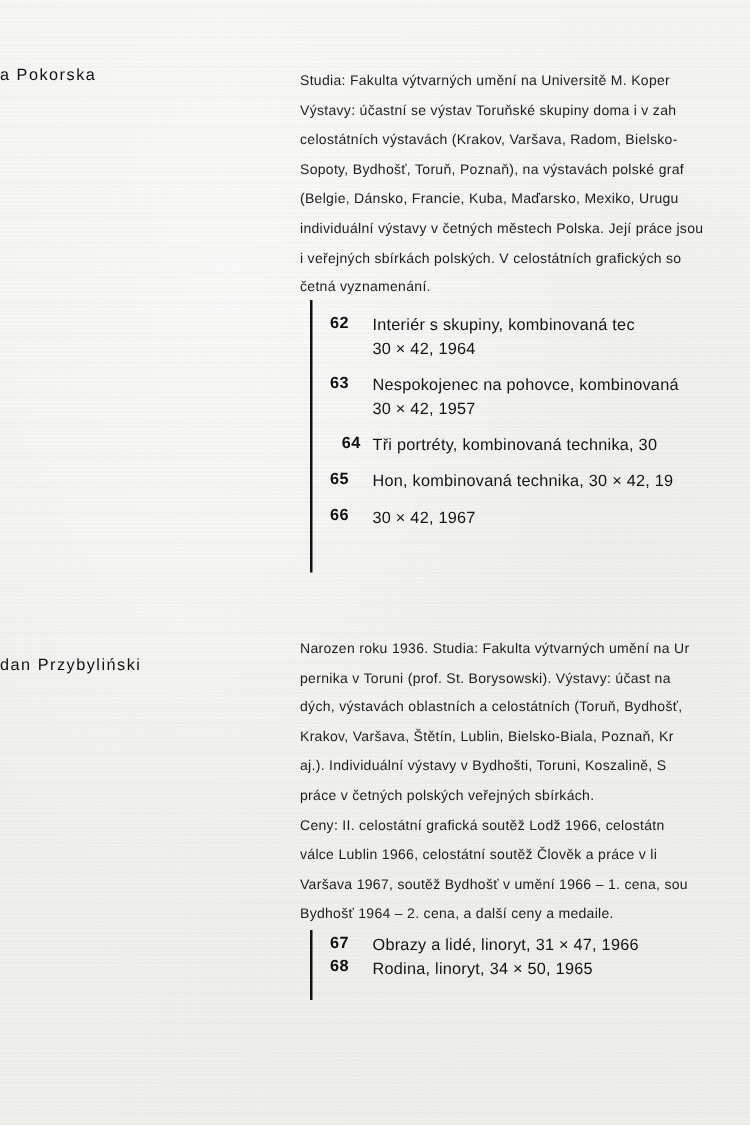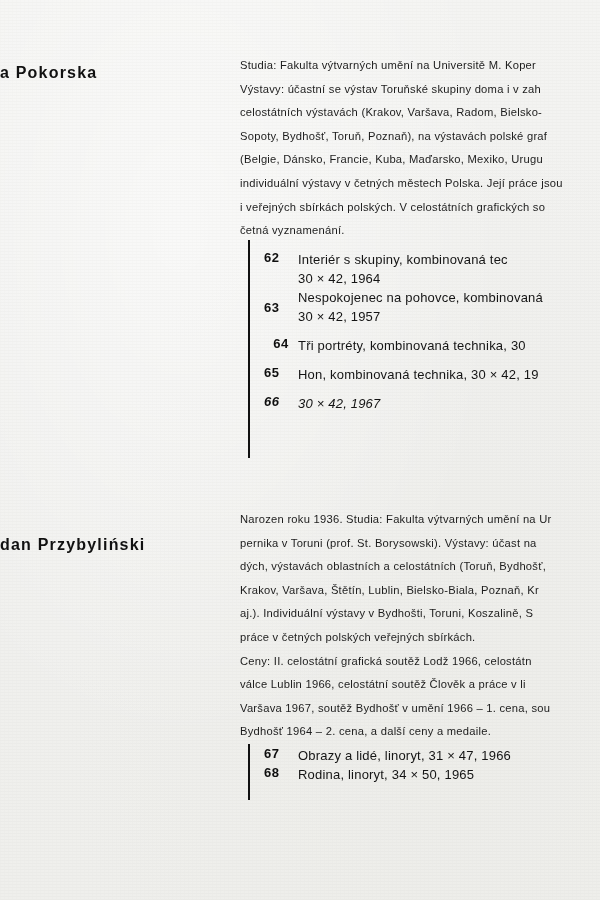--- a/index.html
+++ b/index.html
@@ -38,26 +38,25 @@
 
   .page {
     position: absolute;
     inset: 0;
   }
 
   
   .artist-name {
     position: absolute;
     left: 0;
-    font-weight: bold;
-    font-size: 16px;
+    font-weight: normal;
+    font-size: 13px;
     letter-spacing: 1.2px;
     color: #111;
     white-space: nowrap;
-    margin-top: 12px;
   }
 
   
   .bio {
     position: absolute;
     left: 240px;
     width: 372px;       
     font-size: 11.2px;
     line-height: 23.6px;
     color: #1c1c1c;
@@ -135,21 +134,21 @@
 
 
     <div class="work" style="margin-top:10px;">
       <span class="work-num">62</span>
       <span class="work-desc">
         <span class="wl">Interiér s skupiny, kombinovaná tec</span>
         <span class="wl">30 × 42, 1964</span>
       </span>
     </div>
 
-    <div class="work" style="align-items:center;">
+    <div class="work" style="margin-top:10px;">
       <span class="work-num">63</span>
       <span class="work-desc">
         <span class="wl">Nespokojenec na pohovce, kombinovaná</span>
         <span class="wl">30 × 42, 1957</span>
       </span>
     </div>
 
     <div class="work" style="margin-top:10px;text-align:center;">
       <span class="work-num">64</span>
       <span class="work-desc">
@@ -157,21 +156,21 @@
       </span>
     </div>
 
     <div class="work" style="margin-top:10px;">
       <span class="work-num">65</span>
       <span class="work-desc">
         <span class="wl">Hon, kombinovaná technika, 30 × 42, 19</span>
       </span>
     </div>
 
-    <div class="work" style="margin-top:10px;font-style:italic;">
+    <div class="work" style="margin-top:10px;">
       <span class="work-num">66</span>
       <span class="work-desc">
         <span class="wl">30 × 42, 1967</span>
       </span>
     </div>
   </div>
 
   <div class="artist-name" style="top:524px;">dan Przybyliński</div>
 
   <div class="bio" style="top:508px;">

